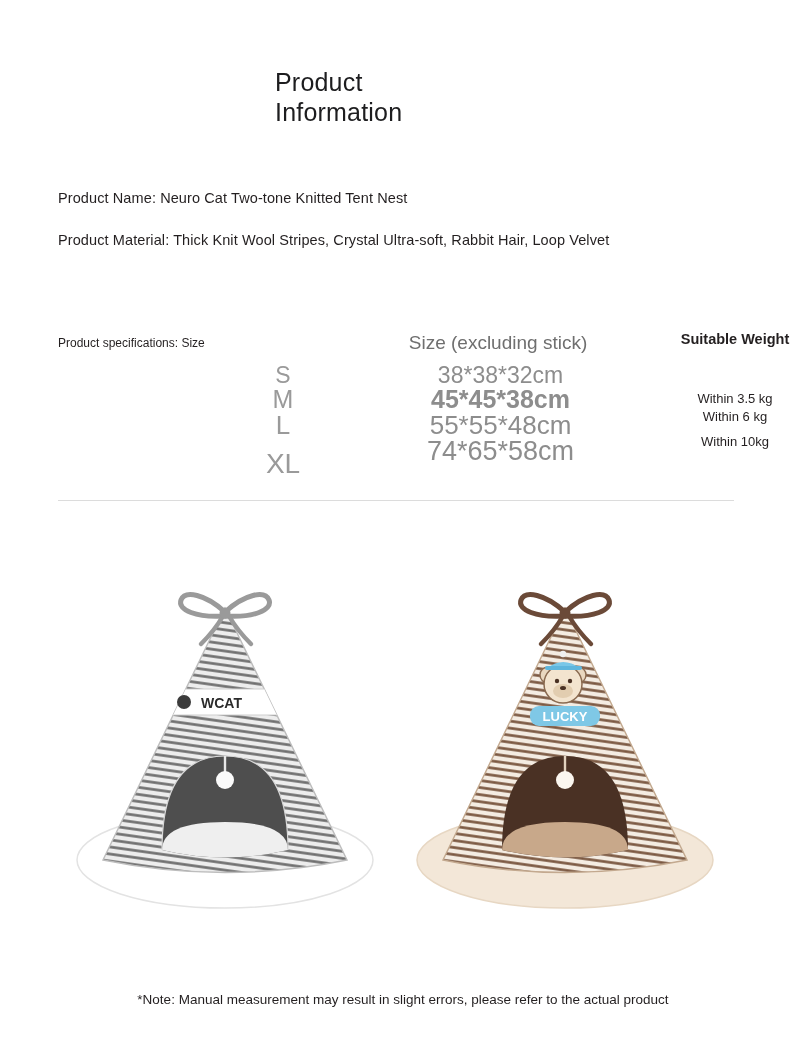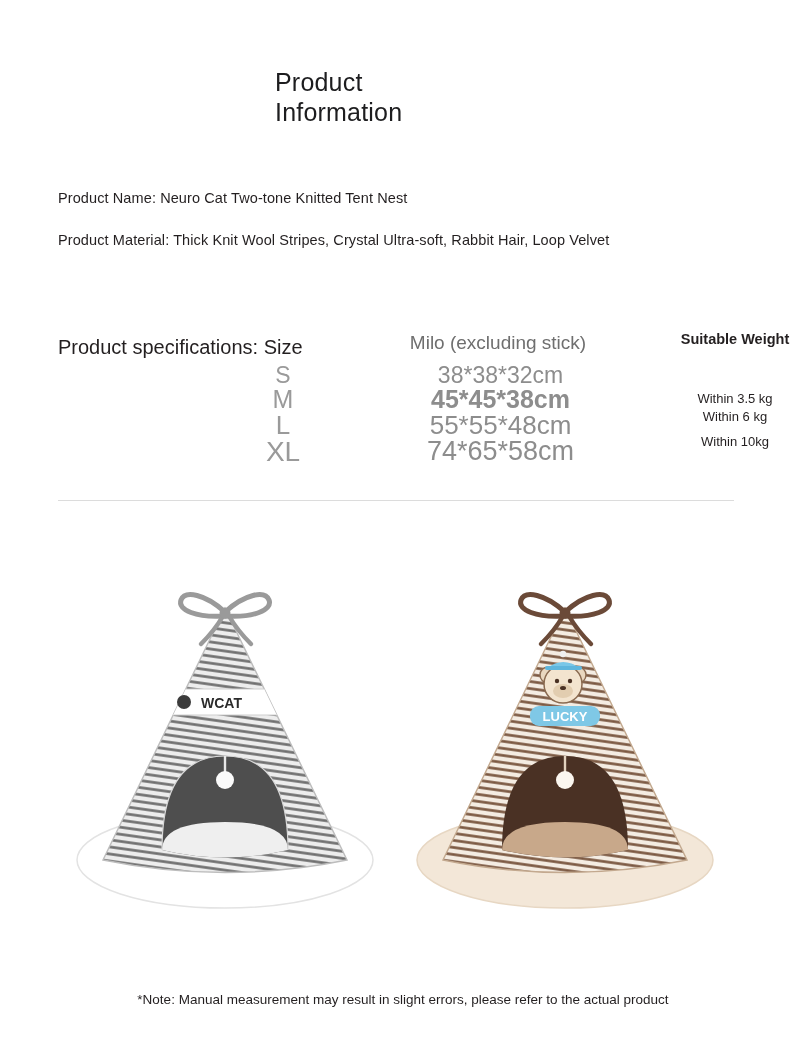--- a/index.html
+++ b/index.html
@@ -51,21 +51,21 @@
     position: absolute;
     left: 58px;
     top: 330px;
     width: 676px;
     height: 160px;
   }
   .st-col-label {
     position: absolute;
     left: 0;
     top: 6px;
-    font-size: 20px;
+    font-size: 12px;
     color: #231f20;
   }
   .st-head-mid {
     position: absolute;
     left: 295px;
     top: 2px;
     width: 290px;
     text-align: center;
     font-size: 19px;
     color: #6f6f6f;
@@ -104,21 +104,21 @@
     top: 56px;
     width: 114px;
     text-align: center;
     color: #231f20;
   }
 
   .sz { line-height: 1.0; }
   .sz.s  { font-size: 23px; }
   .sz.m  { font-size: 25px; }
   .sz.l  { font-size: 26px; }
-  .sz.xl { font-size: 28px; }
+  .sz.xl { font-size: 28px; margin-top: 12px; }
 
   .dm { line-height: 1.0; }
   .dm.s  { font-size: 23px; }
   .dm.m  { font-size: 25px; font-weight: bold; }
   .dm.l  { font-size: 26px; }
   .dm.xl { font-size: 27px; }
 
   .wt { font-size: 13px; line-height: 1.35; }
   .wt.r2 { margin-top: 4px; }
   .wt.r4 { margin-top: 8px; }
@@ -165,21 +165,21 @@
   <span class="line2">Information</span>
 </div>
 
 <div class="spec-block">
   <div class="spec-row">Product Name: Neuro Cat Two-tone Knitted Tent Nest</div>
   <div class="spec-row">Product Material: Thick Knit Wool Stripes, Crystal Ultra-soft, Rabbit Hair, Loop Velvet</div>
 </div>
 
 <div class="size-table">
   <div class="st-col-label">Product specifications: Size</div>
-  <div class="st-head-mid">Milo (excluding stick)</div>
+  <div class="st-head-mid">Size (excluding stick)</div>
   <div class="st-head-right">Suitable Weight</div>
 
   <div class="st-sizes">
     <div class="sz s">S</div>
     <div class="sz m">M</div>
     <div class="sz l">L</div>
     <div class="sz xl">XL</div>
   </div>
 
   <div class="st-dims">

